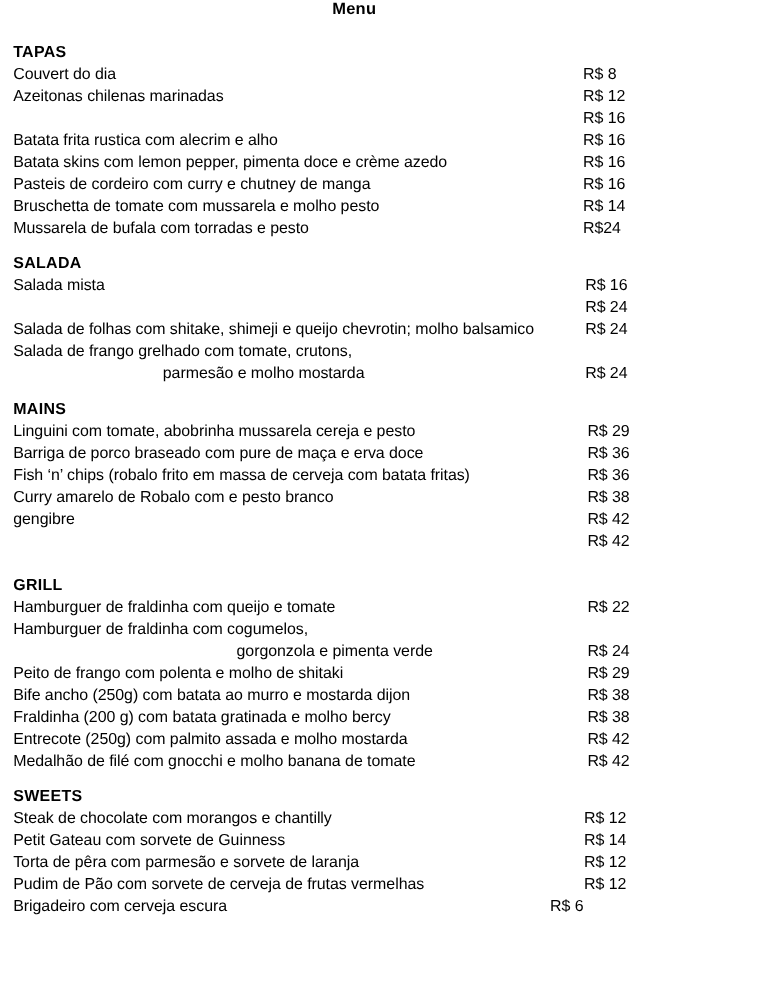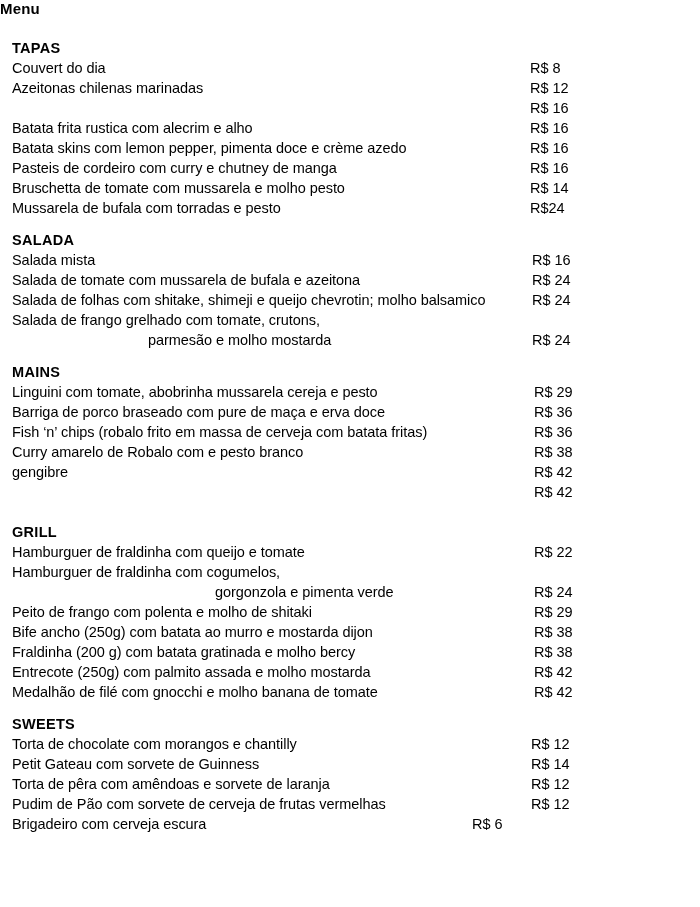--- a/index.html
+++ b/index.html
@@ -21,23 +21,23 @@
     position: relative;
     width: 700px;
     height: 907px;
     background: #ffffff;
   }
 
   
   .menu-title {
     position: absolute;
     top: 0px;
-    left: 0;
+    left: 16px;
     width: 612px;
-    text-align: left;
+    text-align: center;
     font-size: 15px;
     font-weight: bold;
     letter-spacing: 0.2px;
     line-height: 18px;
   }
 
   
   .menu-body {
     position: absolute;
     top: 38px;
@@ -82,21 +82,21 @@
     font-size: 14.5px;
     letter-spacing: -0.05px;
   }
 
   
   .price.col-tapas  { left: 530px; }
   .price.col-salada { left: 532px; }
   .price.col-mains  { left: 534px; }
   .price.col-grill  { left: 534px; }
   .price.col-sweets { left: 531px; }
-  .price.col-last   { left: 472px; }
+  .price.col-last   { left: 500px; }
 </style>
 </head>
 <body>
 
 <div class="page">
 
   <div class="menu-title">Menu</div>
 
   <div class="menu-body">
       <div class="section-title">TAPAS</div>
@@ -131,21 +131,20 @@
         <span class="name">Mussarela de  bufala com torradas e pesto</span>
         <span class="price col-tapas">R$24</span>
       </div>
       <div class="spacer-md"></div>
       <div class="section-title">SALADA</div>
       <div class="row">
         <span class="name">Salada mista</span>
         <span class="price col-salada">R$ 16</span>
       </div>
       <div class="row">
-        <span class="name">Salada de tomate com mussarela de bufala e azeitona</span>
         <span class="price col-salada">R$ 24</span>
       </div>
       <div class="row">
         <span class="name">Salada de folhas com shitake, shimeji e queijo chevrotin; molho balsamico</span>
         <span class="price col-salada">R$ 24</span>
       </div>
       <div class="row no-price">
         <span class="name">Salada de frango grelhado com tomate, crutons,</span>
       </div>
       <div class="row">
@@ -206,29 +205,29 @@
         <span class="name">Entrecote  (250g) com palmito assada  e  molho mostarda</span>
         <span class="price col-grill">R$ 42</span>
       </div>
       <div class="row">
         <span class="name">Medalhão de filé com gnocchi e molho banana de tomate</span>
         <span class="price col-grill">R$ 42</span>
       </div>
       <div class="spacer-md"></div>
       <div class="section-title">SWEETS</div>
       <div class="row">
-        <span class="name">Torta de chocolate com morangos e chantilly</span>
+        <span class="name">Steak de chocolate com morangos e chantilly</span>
         <span class="price col-sweets">R$ 12</span>
       </div>
       <div class="row">
         <span class="name">Petit Gateau com sorvete de Guinness</span>
         <span class="price col-sweets">R$ 14</span>
       </div>
       <div class="row">
-        <span class="name">Torta de pêra com amêndoas e sorvete de laranja</span>
+        <span class="name">Torta de pêra com parmesão e sorvete de laranja</span>
         <span class="price col-sweets">R$ 12</span>
       </div>
       <div class="row">
         <span class="name">Pudim de Pão com sorvete de cerveja de frutas vermelhas</span>
         <span class="price col-sweets">R$ 12</span>
       </div>
       <div class="row">
         <span class="name">Brigadeiro com cerveja escura</span>
         <span class="price col-last">R$  6</span>
       </div>

